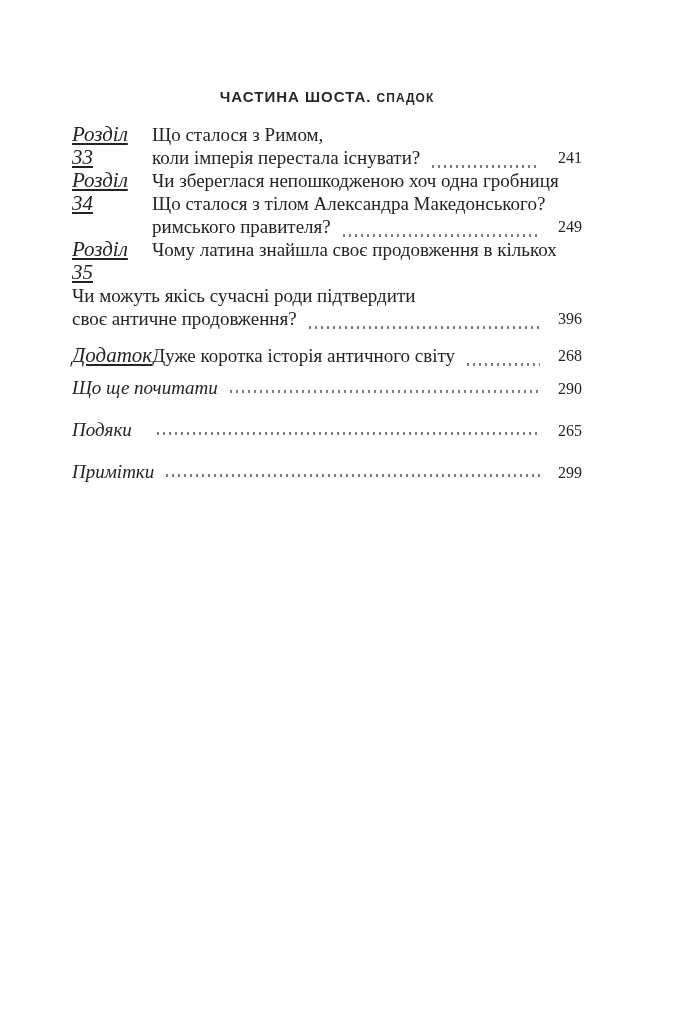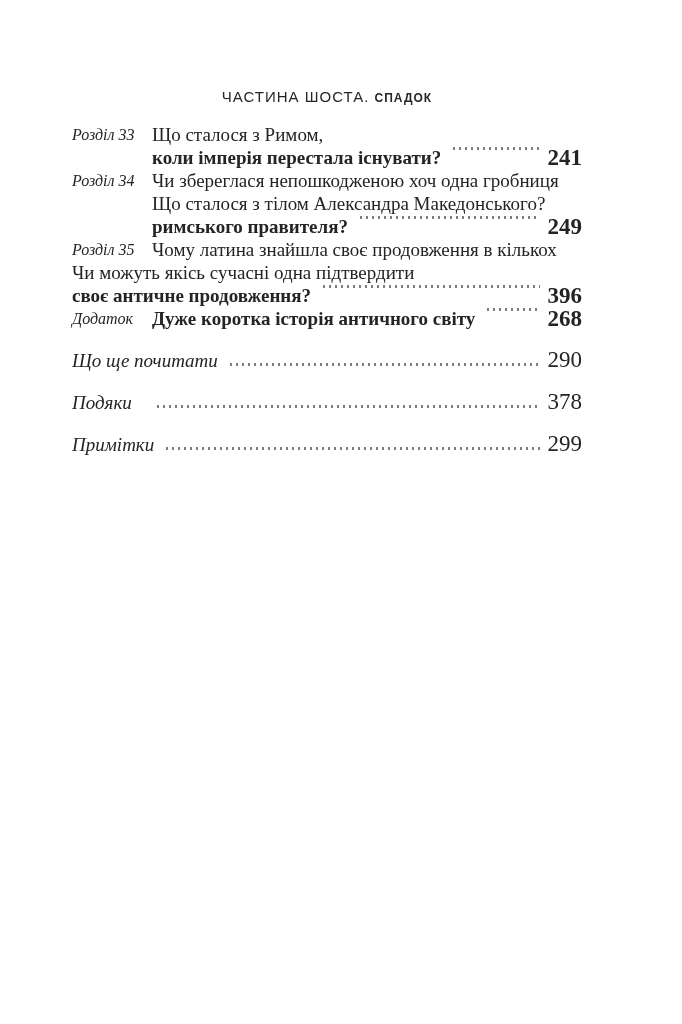--- a/index.html
+++ b/index.html
@@ -21,63 +21,64 @@
   .part-header {
     text-align: center;
     font-family: "Liberation Sans", "DejaVu Sans", sans-serif;
     font-size: 15px;
     line-height: 18px;
     letter-spacing: 1px;
     color: #262626;
     margin-bottom: 16px;
     white-space: nowrap;
   }
-  .part-header .part-name { font-weight: 400; }
+  .part-header .part-name { font-weight: 700; }
   .part-header .part-title { font-weight: 700; font-size: 12px; }
 
   .entry { display: flex; }
   .entry .label {
     flex: 0 0 80px;
     font-style: italic;
-    font-size: 16px;
+    font-size: 21px;
     line-height: 23px;
+    text-decoration: underline;
   }
   .entry .body {
     flex: 1;
     font-size: 19px;
     line-height: 23px;
   }
-  .flexline { display: flex; align-items: flex-start; font-weight: bold; }
+  .flexline { display: flex; align-items: flex-end; }
   .leader {
     flex: 1 1 auto;
     height: 5px;
     margin-left: 10px;
     margin-right: 8px;
     background-image: radial-gradient(circle, #7a7a7a 1.1px, rgba(122,122,122,0) 1.5px);
     background-size: 6px 5px;
     background-repeat: repeat-x;
     background-position: left center;
     min-width: 12px;
   }
   .num {
     flex: 0 0 auto;
     min-width: 34px;
     text-align: right;
-    font-size: 23px;
+    font-size: 16px;
   }
-  .entry-appendix { }
+  .entry-appendix { margin-top: 14px; }
 
   .backrow {
     display: flex;
     align-items: baseline;
     font-size: 19px;
     line-height: 23px;
     margin-top: 18px;
   }
-  .backrow.first { margin-top: 18px; }
+  .backrow.first { margin-top: 9px; }
   .backrow .blabel {
     flex: 0 0 auto;
     min-width: 73px;
     font-style: italic;
   }
 </style>
 </head>
 <body>
 
 <div class="page">
@@ -115,21 +116,21 @@
 
     <div class="entry">
       <span class="label">Розділ 35</span>
       <div class="body">
         <div>Чому латина знайшла своє продовження в кількох</div>
       </div>
     </div>
 
     <div class="entry">
       <div class="body">
-        <div>Чи можуть якісь сучасні одна підтвердити</div>
+        <div>Чи можуть якісь сучасні роди підтвердити</div>
         <div class="flexline">
           <span>своє античне продовження?</span>
           <span class="leader"></span>
           <span class="num">396</span>
         </div>
       </div>
     </div>
 
     <div class="entry entry-appendix">
       <span class="label">Додаток</span>
@@ -143,21 +144,21 @@
     </div>
 
     <div class="backrow first">
       <span class="blabel">Що ще почитати</span>
       <span class="leader"></span>
       <span class="num">290</span>
     </div>
     <div class="backrow">
       <span class="blabel">Подяки</span>
       <span class="leader"></span>
-      <span class="num">378</span>
+      <span class="num">265</span>
     </div>
     <div class="backrow">
       <span class="blabel">Примітки</span>
       <span class="leader"></span>
       <span class="num">299</span>
     </div>
 
   </div>
 </div>
 

